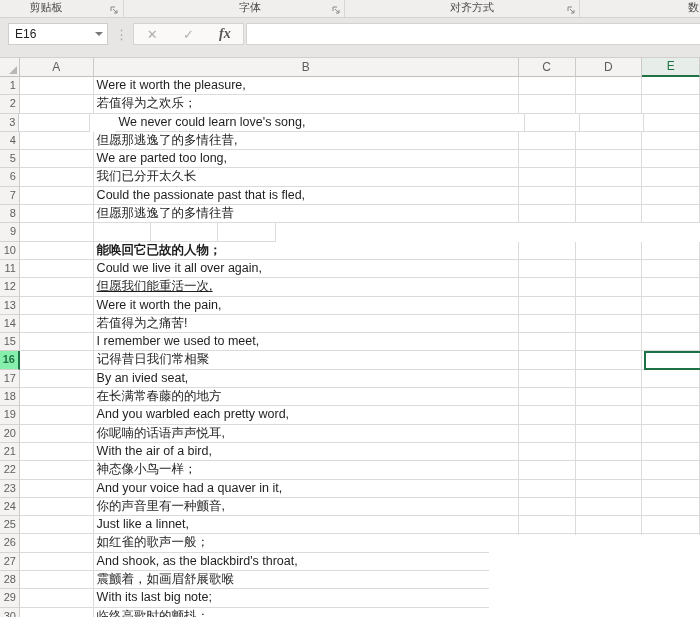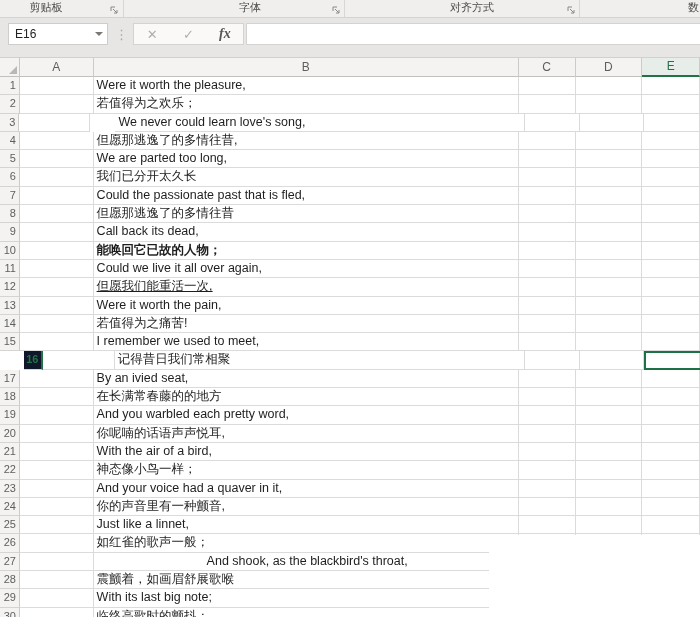--- a/index.html
+++ b/index.html
@@ -44,21 +44,21 @@
   .corner::after{content:"";position:absolute;right:2px;bottom:2px;
                  border-left:8px solid transparent;border-bottom:8px solid #BAB8B6;}
   .colhdr{height:19px;background:#F4F3F2;border-right:1px solid #CDCBC9;
           border-bottom:1px solid #C2C0BE;box-sizing:border-box;text-align:center;
           font-size:12px;color:#5E5E5E;line-height:18px;}
   .colhdr.sel{background:#E7EDE8;color:#217346;border-bottom:2px solid #217346;line-height:17px;}
   .row{display:flex;height:18.31px;}
   .rowhdr{width:20px;background:#F4F3F2;border-right:1px solid #CDCBC9;
           border-bottom:1px solid #D6D4D2;box-sizing:border-box;font-size:11px;color:#5E5E5E;
           text-align:right;padding-right:3px;line-height:17px;}
-  .rowhdr.sel{background:#0f172a;color:#217346;border-right:2px solid #217346;font-weight:bold;margin-left:24px;}
+  .rowhdr.sel{background:#86efac;color:#217346;border-right:2px solid #217346;font-weight:bold;}
   .cell{border-right:1px solid #DBDBDB;border-bottom:1px solid #DBDBDB;box-sizing:border-box;
         font-size:12.5px;color:#1E1E1E;line-height:17.5px;padding-left:3px;white-space:nowrap;
         overflow:visible;background:transparent;}
 
   .sel-border{position:absolute;left:644px;top:351px;width:60px;height:19px;
               border:2px solid #1E7145;box-sizing:border-box;pointer-events:none;}
   .whiteout{position:absolute;left:489px;top:535px;width:211px;height:82px;background:#fff;}
 </style>
 </head>
 <body>
@@ -175,21 +175,20 @@
       <div class="rowhdr">8</div>
       <div class="cell" style="width: 74px;"></div>
       <div class="cell" style="width: 427px;">但愿那逃逸了的多情往昔</div>
       <div class="cell" style="width: 57px;"></div>
       <div class="cell" style="width: 67px;"></div>
       <div class="cell" style="width: 58px;"></div>
     </div>
     <div class="row">
       <div class="rowhdr">9</div>
       <div class="cell" style="width: 74px;"></div>
-      <div class="cell" style="width: 427px;">Call back its dead,</div>
       <div class="cell" style="width: 57px;"></div>
       <div class="cell" style="width: 67px;"></div>
       <div class="cell" style="width: 58px;"></div>
     </div>
     <div class="row">
       <div class="rowhdr">10</div>
       <div class="cell" style="width: 74px;"></div>
       <div class="cell" style="width: 427px; font-weight: bold;">能唤回它已故的人物；</div>
       <div class="cell" style="width: 57px;"></div>
       <div class="cell" style="width: 67px;"></div>
@@ -319,21 +318,21 @@
       <div class="rowhdr">26</div>
       <div class="cell" style="width: 74px;"></div>
       <div class="cell" style="width: 427px;">如红雀的歌声一般；</div>
       <div class="cell" style="width: 57px;"></div>
       <div class="cell" style="width: 67px;"></div>
       <div class="cell" style="width: 58px;"></div>
     </div>
     <div class="row">
       <div class="rowhdr">27</div>
       <div class="cell" style="width: 74px;"></div>
-      <div class="cell" style="width: 427px; text-align: center;">And shook, as the blackbird's throat,</div>
+      <div class="cell" style="width: 427px;">And shook, as the blackbird's throat,</div>
       <div class="cell" style="width: 57px;"></div>
       <div class="cell" style="width: 67px;"></div>
       <div class="cell" style="width: 58px;"></div>
     </div>
     <div class="row">
       <div class="rowhdr">28</div>
       <div class="cell" style="width: 74px;"></div>
       <div class="cell" style="width: 427px;">震颤着，如画眉舒展歌喉</div>
       <div class="cell" style="width: 57px;"></div>
       <div class="cell" style="width: 67px;"></div>

